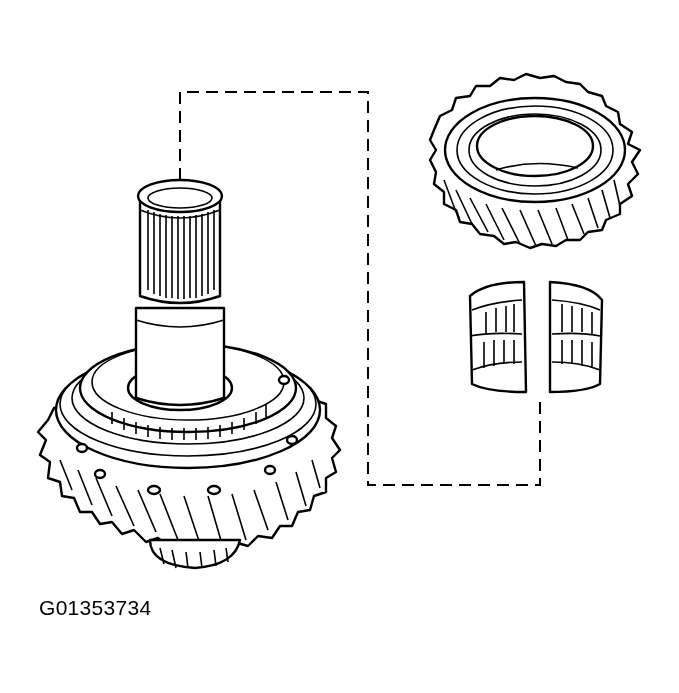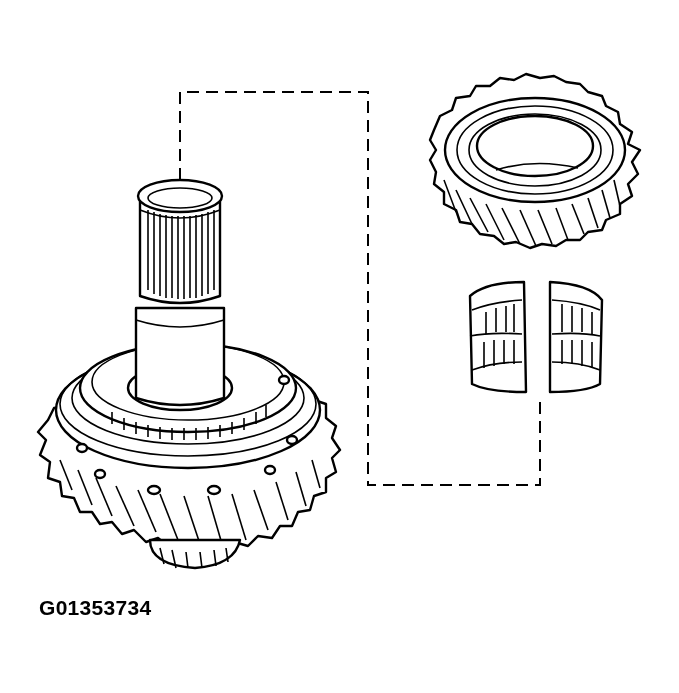--- a/index.html
+++ b/index.html
@@ -1,21 +1,21 @@
 <!DOCTYPE html>
 <html><head>
 <meta charset="utf-8">
 <style>
   html,body{margin:0;padding:0;background:#ffffff;}
   body{width:679px;height:693px;position:relative;overflow:hidden;font-family:"Liberation Sans",sans-serif;}
   svg{position:absolute;left:0;top:0;}
   .thin{fill:none;stroke:#000;stroke-width:1.6;}
   .wf{fill:#fff;stroke:#000;stroke-width:2.4;stroke-linejoin:round;}
   .dash{fill:none;stroke:#000;stroke-width:2;stroke-dasharray:12 7;}
-  .figure-id{position:absolute;left:39px;top:596px;font-size:21px;font-weight:bold;color:#000;letter-spacing:0.3px;}
+  .figure-id{position:absolute;left:39px;top:596px;font-size:21px;font-weight:normal;color:#000;letter-spacing:0.3px;}
 </style>
 </head>
 <body>
 
 <svg width="679" height="693" viewBox="0 0 679 693">
 
   <polyline class="dash" points="180,180 180,92 368,92 368,485 540,485 540,398"></polyline>
 
   <g>
 

